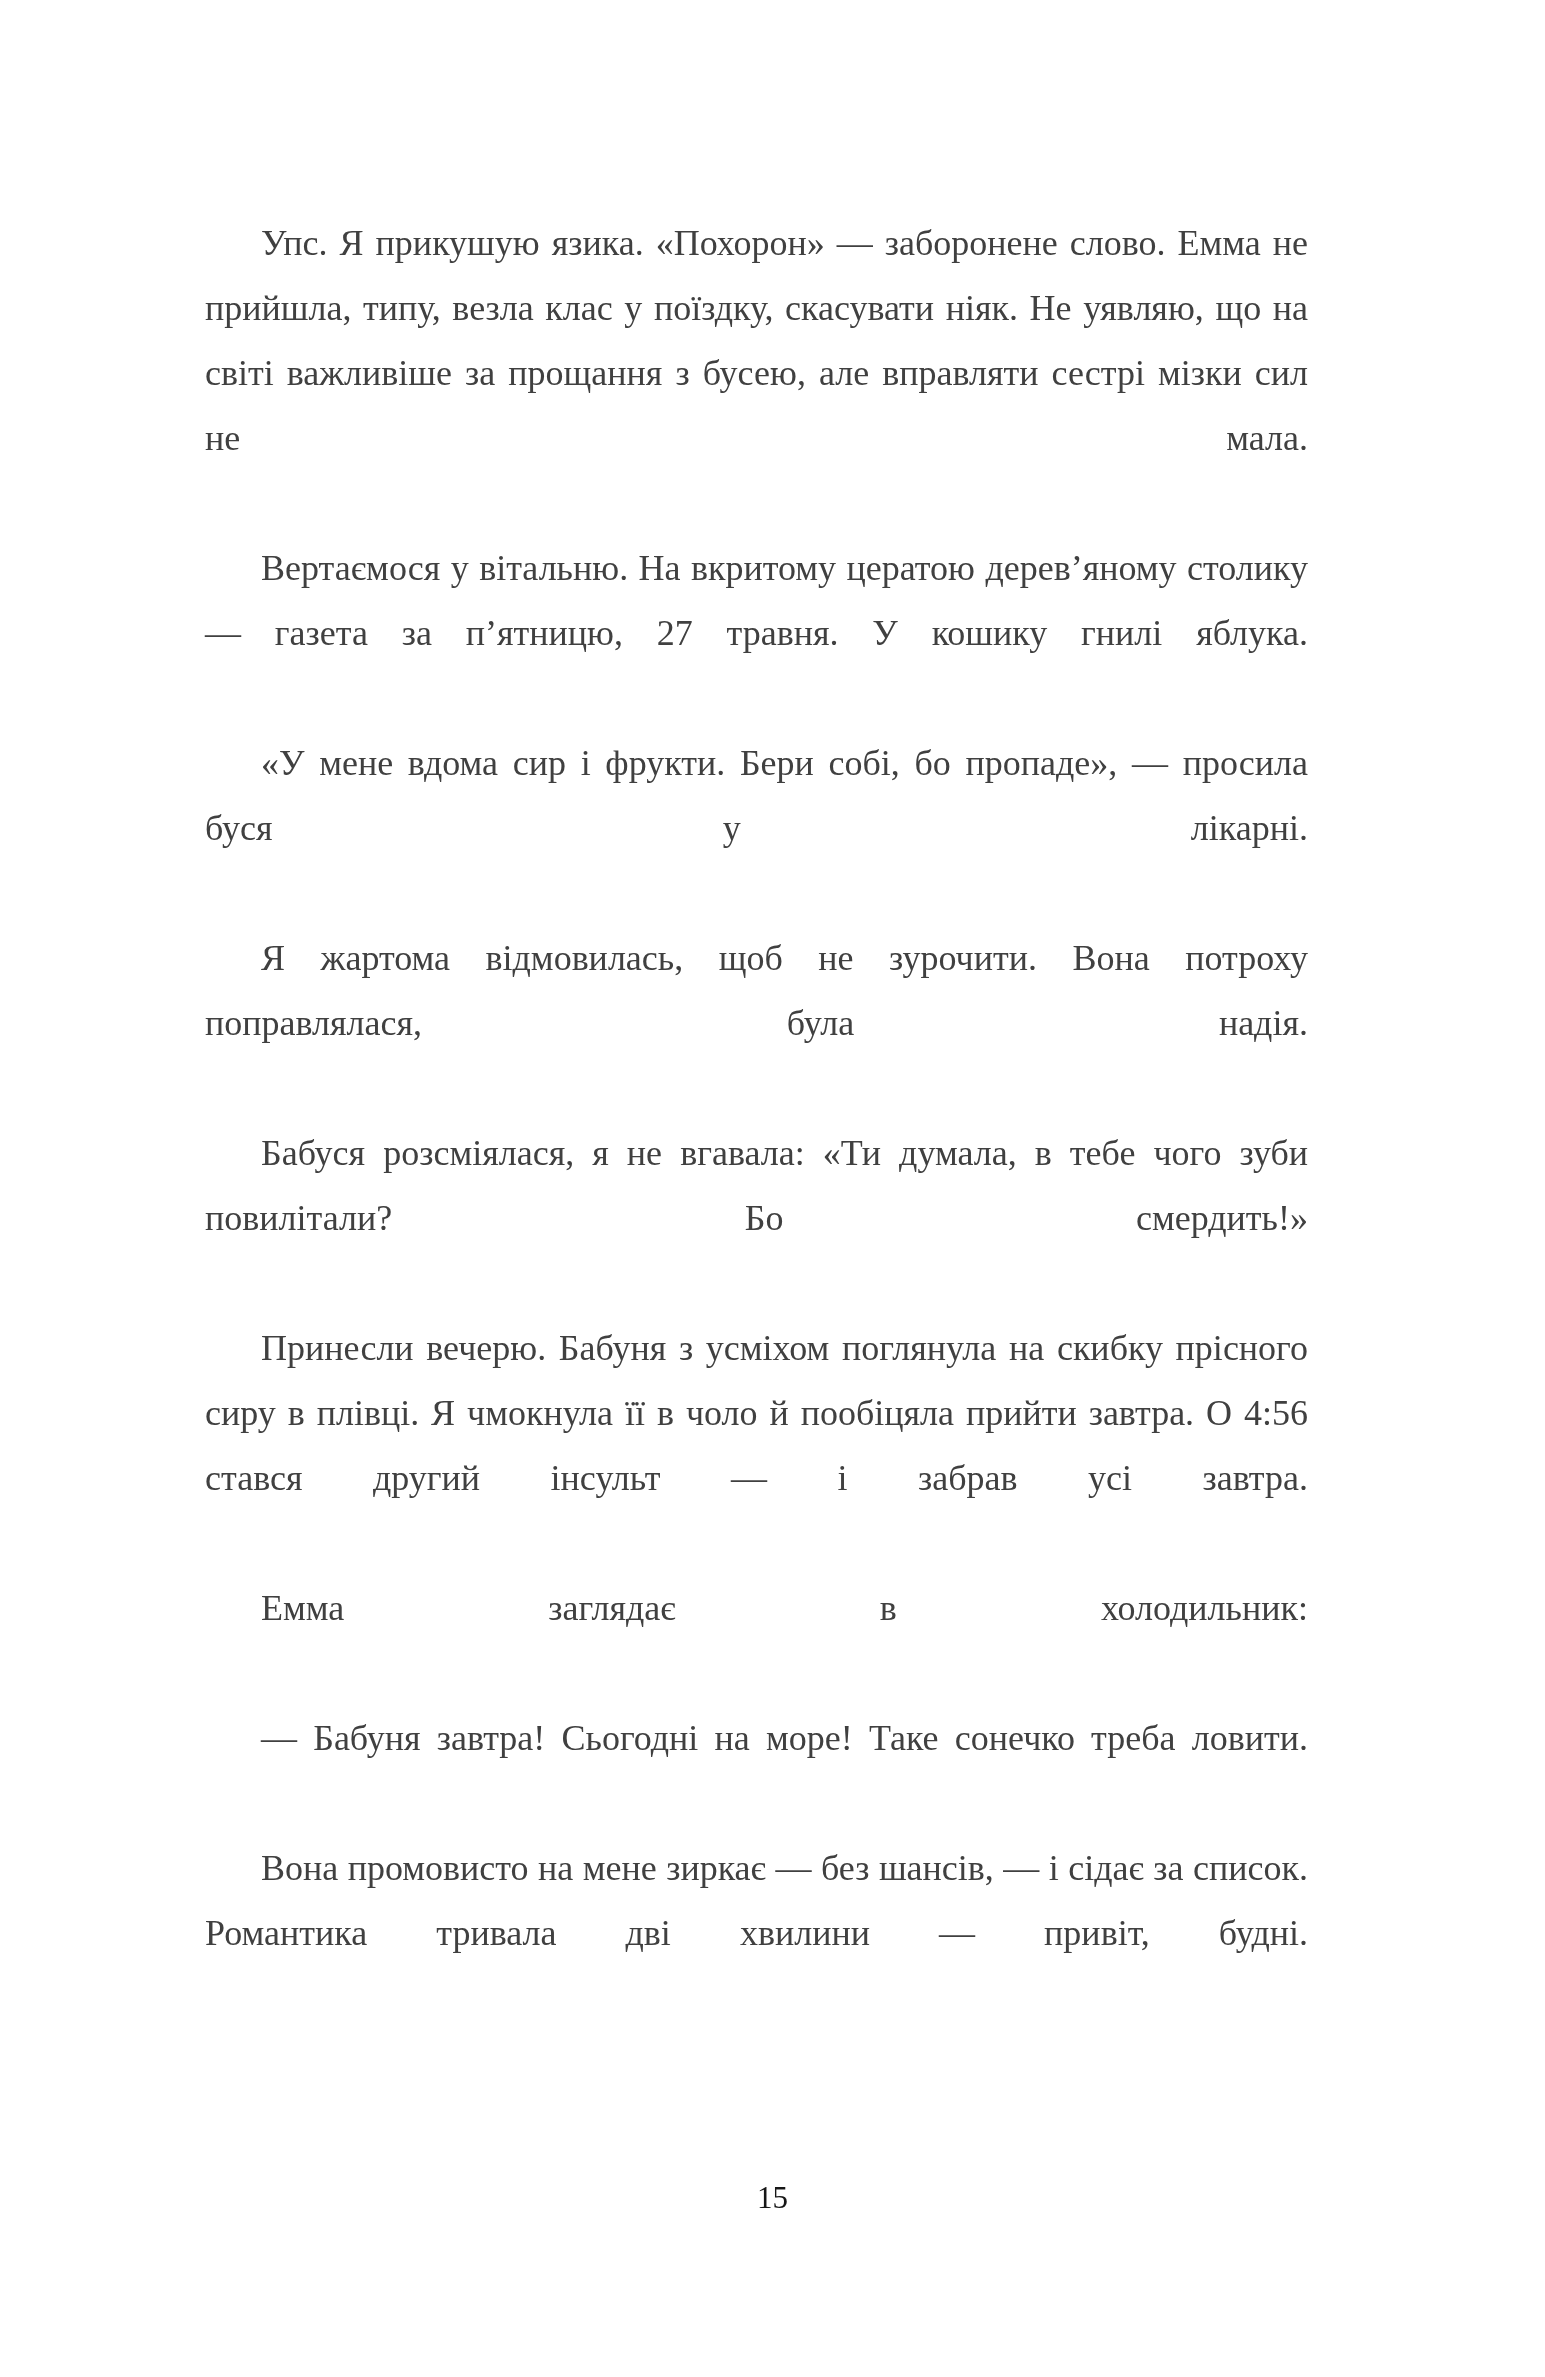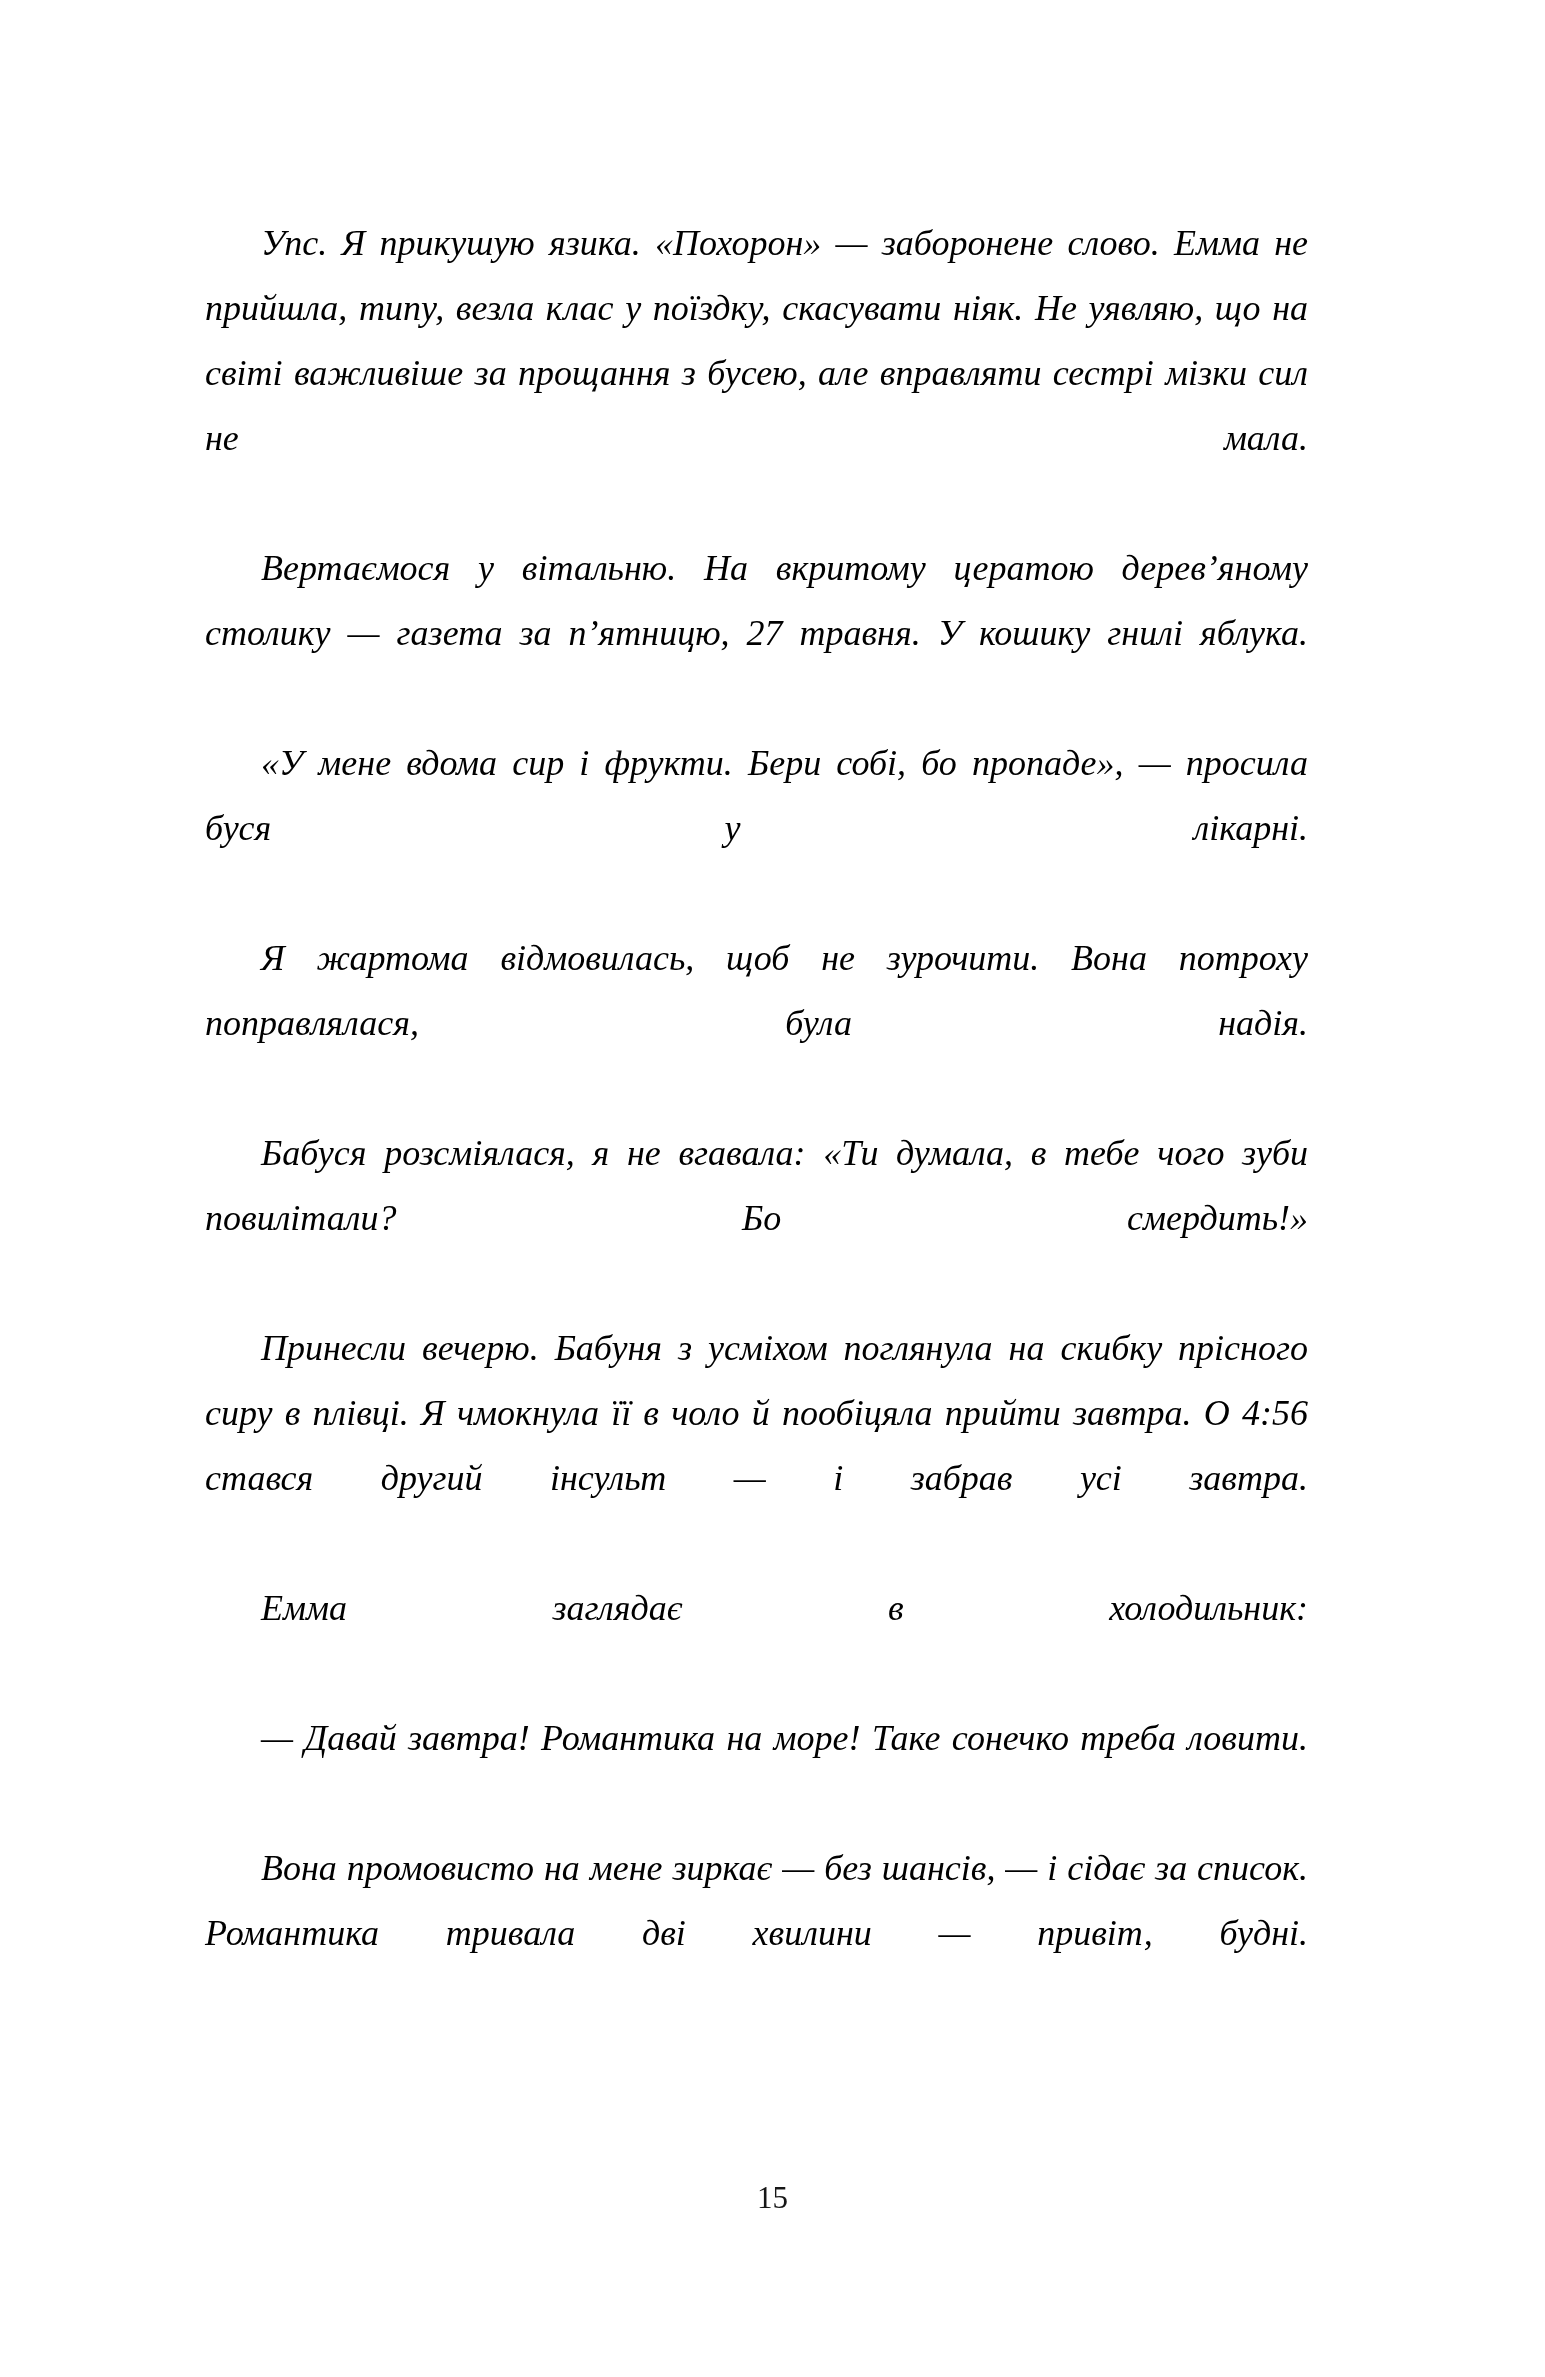--- a/index.html
+++ b/index.html
@@ -17,26 +17,25 @@
     box-sizing: border-box;
   }
   .text-block {
     position: absolute;
     left: 205px;
     top: 211px;
     width: 1103px;
     font-family: "Liberation Serif", "DejaVu Serif", serif;
     font-size: 36px;
     line-height: 65px;
-    color: #000000;
+    color: #404040;
     text-align: justify;
     text-justify: inter-word;
     -webkit-hyphens: none;
     hyphens: none;
-    font-style: italic;
   }
   .text-block p {
     margin: 0;
     padding: 0;
     text-indent: 56px;
     text-align: justify;
   }
   
   .text-block p::after {
     content: "";
@@ -62,20 +61,20 @@
 <div class="page">
 
   <div class="text-block">
     <p>Упс. Я прикушую язика. «Похорон» — заборонене слово. Емма не прийшла, типу, везла клас у поїздку, скасувати ніяк. Не уявляю, що на світі важливіше за прощання з бусею, але вправляти сестрі мізки сил не мала.</p>
     <p>Вертаємося у вітальню. На вкритому цератою дерев’яному столику — газета за п’ятницю, 27 травня. У кошику гнилі яблука.</p>
     <p>«У мене вдома сир і фрукти. Бери собі, бо пропаде», — просила буся у лікарні.</p>
     <p>Я жартома відмовилась, щоб не зурочити. Вона потроху поправлялася, була надія.</p>
     <p>Бабуся розсміялася, я не вгавала: «Ти думала, в тебе чого зуби повилітали? Бо смердить!»</p>
     <p>Принесли вечерю. Бабуня з усміхом поглянула на скибку прісного сиру в плівці. Я чмокнула її в чоло й пообіцяла прийти завтра. О 4:56 стався другий інсульт — і забрав усі завтра.</p>
     <p>Емма заглядає в холодильник:</p>
-    <p>— Давай завтра! Романтика на море! Таке сонечко треба ловити.</p>
+    <p>— Бабуня завтра! Сьогодні на море! Таке сонечко треба ловити.</p>
     <p>Вона промовисто на мене зиркає — без шансів, — і сідає за список. Романтика тривала дві хвилини — привіт, будні.</p>
   </div>
 
   <div class="page-number">15</div>
 
 </div>
 
 
 </body></html>

